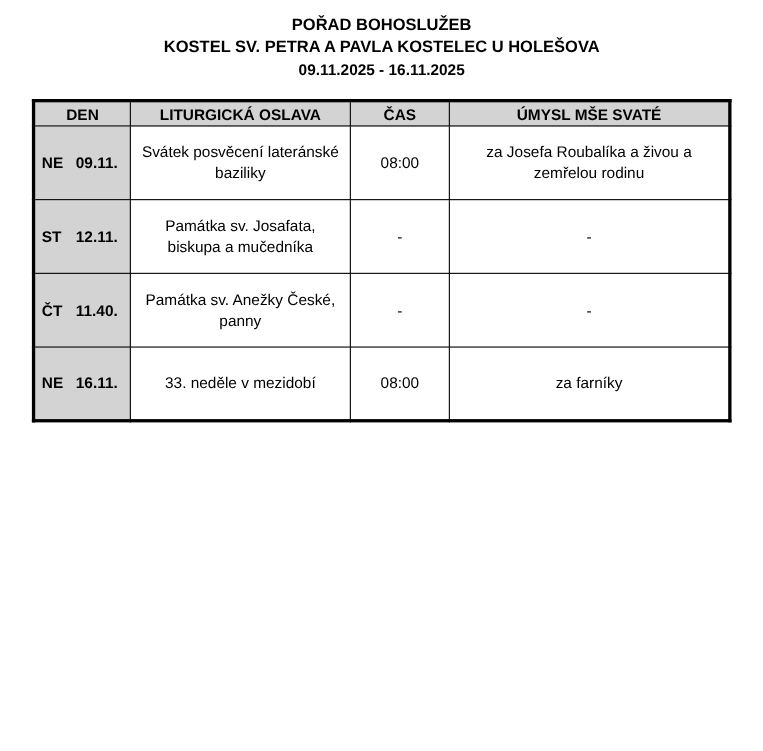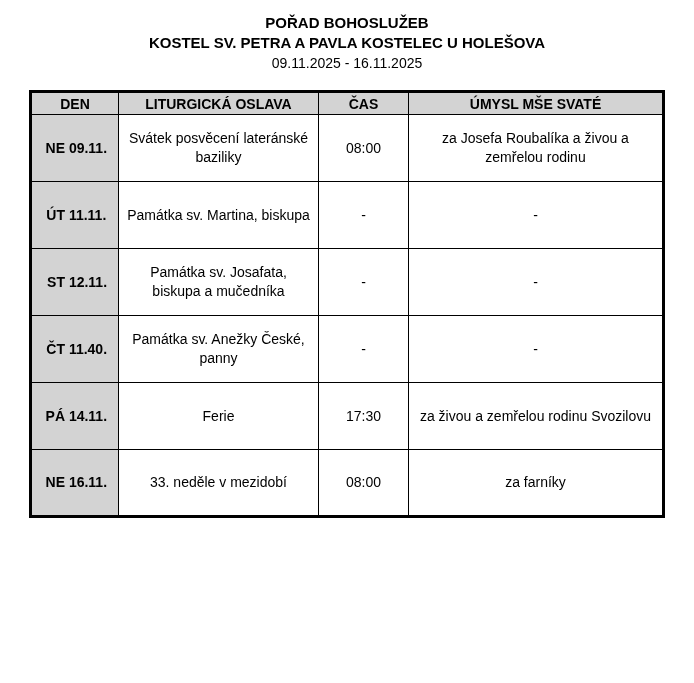--- a/index.html
+++ b/index.html
@@ -22,20 +22,21 @@
     padding-top: 13px;
   }
   .title-line {
     font-weight: bold;
     font-size: 15px;
     line-height: 20px;
   }
   .date-range {
     font-size: 14px;
     line-height: 21px;
+    font-weight: bold;
   }
   table.schedule {
     border-collapse: collapse;
     table-layout: fixed;
     width: 633px;
     margin: 16px auto 0 auto;
     border: 3px solid #000000;
   }
   .schedule th,
   .schedule td {
@@ -59,21 +60,20 @@
   td.day-cell {
     background: var(--header-bg, #d3d3d3);
     font-weight: bold;
     text-align: left;
     padding-left: 6px;
     white-space: nowrap;
   }
   .day-abbrev {
     display: inline-block;
     min-width: 27px;
-    text-align: right;
   }
   col.c-day { width: 88px; }
   col.c-celebration { width: 200px; }
   col.c-time { width: 90px; }
   col.c-intention { width: 255px; }
 </style>
 </head>
 <body>
 
 <div class="page">
@@ -104,29 +104,20 @@
     <td class="day-cell">
       <span class="day-abbrev">NE</span>
       <span class="day-date">09.11.</span>
     </td>
     <td class="celebration-cell">Svátek posvěcení lateránské baziliky</td>
     <td class="time-cell">08:00</td>
     <td class="intention-cell">za Josefa Roubalíka a živou a zemřelou rodinu</td>
   </tr>
 
 
-  <tr>
-    <td class="day-cell">
-      <span class="day-abbrev">ÚT</span>
-      <span class="day-date">11.11.</span>
-    </td>
-    <td class="celebration-cell">Památka sv. Martina, biskupa</td>
-    <td class="time-cell">-</td>
-    <td class="intention-cell">-</td>
-  </tr>
 
   <tr>
     <td class="day-cell">
       <span class="day-abbrev">ST</span>
       <span class="day-date">12.11.</span>
     </td>
     <td class="celebration-cell">Památka sv. Josafata, biskupa a mučedníka</td>
     <td class="time-cell">-</td>
     <td class="intention-cell">-</td>
   </tr>
@@ -134,29 +125,20 @@
   <tr>
     <td class="day-cell">
       <span class="day-abbrev">ČT</span>
       <span class="day-date">11.40.</span>
     </td>
     <td class="celebration-cell">Památka sv. Anežky České, panny</td>
     <td class="time-cell">-</td>
     <td class="intention-cell">-</td>
   </tr>
 
-  <tr>
-    <td class="day-cell">
-      <span class="day-abbrev">PÁ</span>
-      <span class="day-date">14.11.</span>
-    </td>
-    <td class="celebration-cell">Ferie</td>
-    <td class="time-cell">17:30</td>
-    <td class="intention-cell">za živou a zemřelou rodinu Svozilovu</td>
-  </tr>
 
 
   <tr>
     <td class="day-cell">
       <span class="day-abbrev">NE</span>
       <span class="day-date">16.11.</span>
     </td>
     <td class="celebration-cell">33. neděle v mezidobí</td>
     <td class="time-cell">08:00</td>
     <td class="intention-cell">za farníky</td>

